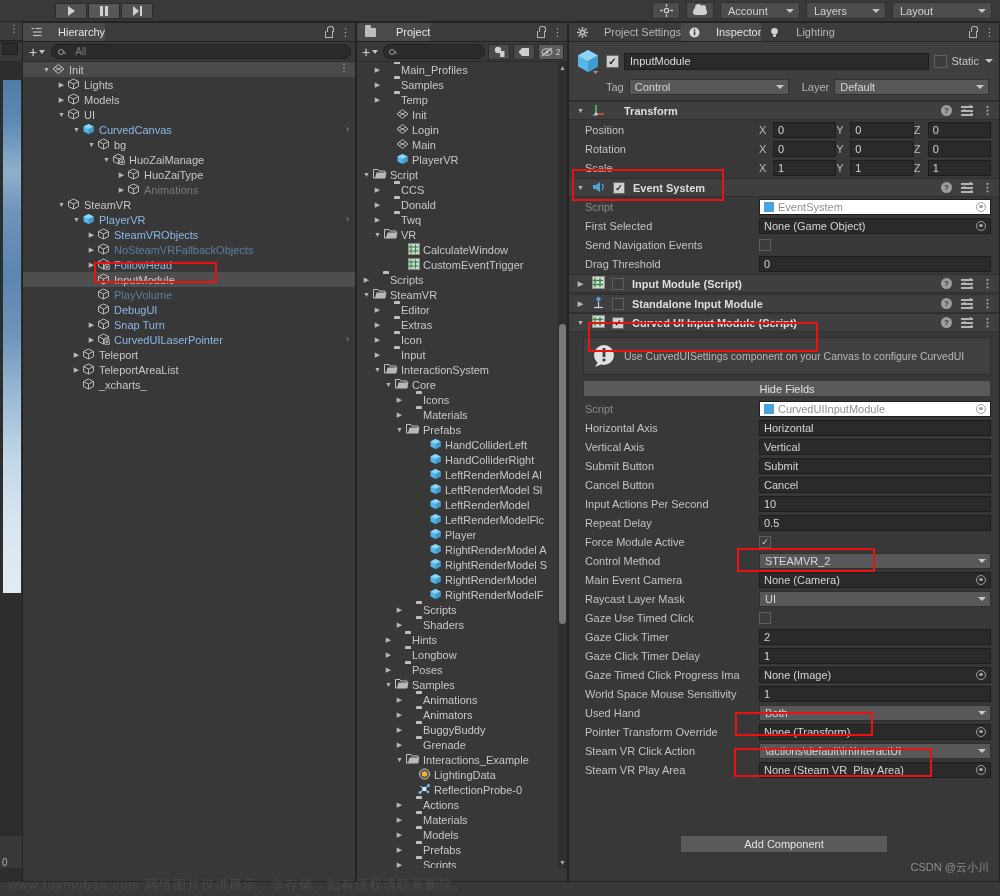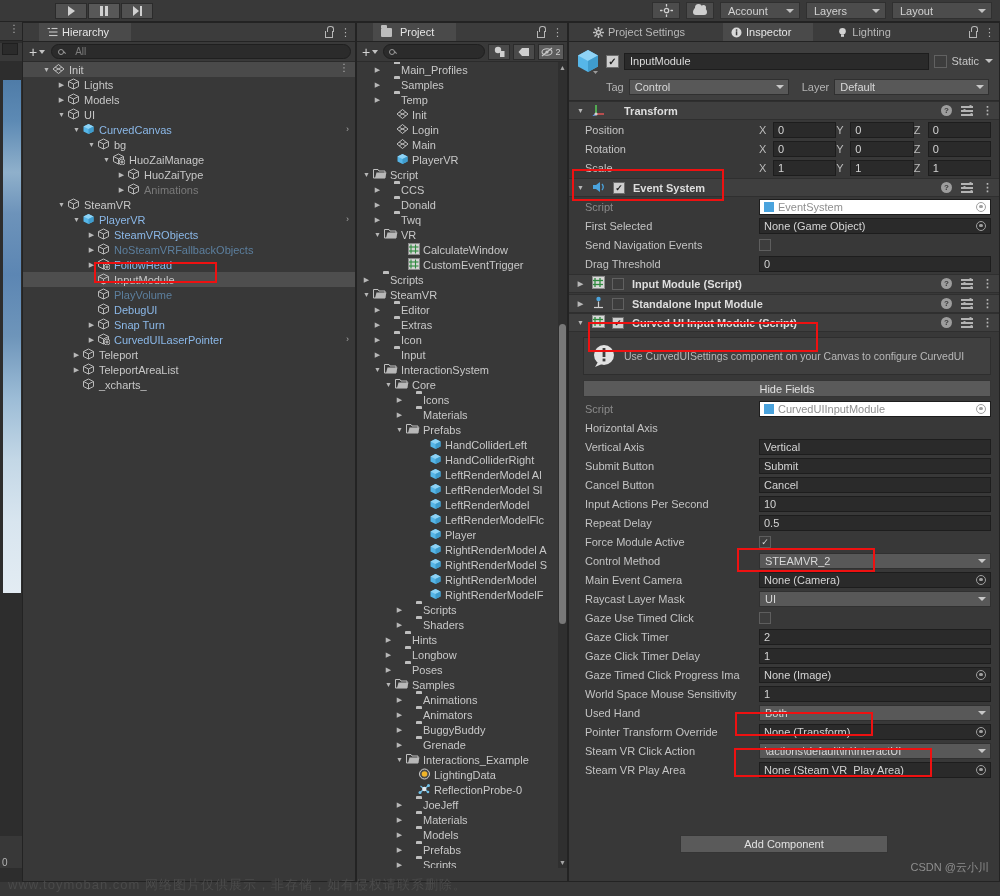--- a/index.html
+++ b/index.html
@@ -65,22 +65,22 @@
   .scene-sliver .k2 { position:absolute; left:8px; bottom:32px; color:#b0b0b0; font-size:10px; line-height:6px;}
   .scene-sliver .zero { position:absolute; left:2px; bottom:14px; color:#b4b4b4; font-size:10px;}
 
   
   .panel { position: absolute; background: #383838; border: 1px solid #232323; }
   .tabrow {
     height: 19px; background: #3c3c3c; display: flex; align-items: stretch;
     border-bottom: 1px solid #232323; position: relative;
   }
   .tab {
-    display:flex; align-items:center; gap:4px; padding: 0 22px 0 8px;
-    background: #3c3c3c; color:#b9b9b9; font-size:11px;margin-left:16px;
+    display:flex; align-items:center; gap:16px; padding: 0 0 0 8px;
+    background: #3c3c3c; color:#b9b9b9; font-size:11px;
   }
   .tab.active { background: #4a4a4a; color:#e6e6e6; }
   .tabrow .right-ic { position:absolute; right:4px; top:0; height:19px; display:flex; align-items:center; gap:7px; }
   .lock-ic {
     width:8px;height:7px;border:1.5px solid #b6b6b6; border-top:none; position:relative; margin-top:3px;
   }
   .lock-ic:before{content:'';position:absolute;left:1px;top:-5px;width:5px;height:5px;border:1.5px solid #b6b6b6;border-bottom:none;border-radius:3px 3px 0 0;}
   .kebab-ic { color:#b6b6b6; font-size:11px; letter-spacing:0; line-height:9px;}
 
   
@@ -887,21 +887,21 @@
               <circle cx="6.3" cy="6" r="2.2" fill="#dfe8ef"></circle>
               <circle cx="2" cy="9.5" r="1.5" fill="#6fc0e8"></circle>
               <circle cx="10.5" cy="2.5" r="1.5" fill="#6fc0e8"></circle>
               <circle cx="10" cy="9" r="1.3" fill="#6fc0e8"></circle>
             </svg></span>
           <span class="lbl">ReflectionProbe-0</span>
         </div>
         <div class="prow">
           <span class="twist closed" style="margin-left: 37px;"></span>
           <span class="ic" style="width: 15px;"><span class="folder"></span></span>
-          <span class="lbl">JoeJeff</span>
+          <span class="lbl">Actions</span>
         </div>
         <div class="prow">
           <span class="twist closed" style="margin-left: 37px;"></span>
           <span class="ic" style="width: 15px;"><span class="folder"></span></span>
           <span class="lbl">Materials</span>
         </div>
         <div class="prow">
           <span class="twist closed" style="margin-left: 37px;"></span>
           <span class="ic" style="width: 15px;"><span class="folder"></span></span>
           <span class="lbl">Models</span>
@@ -1223,20 +1223,23 @@
           <div class="prow-f">
             <span class="pl dim">Script</span>
             <span class="val-field readonly">
               <span style="display: inline-block; width: 10px; height: 10px; margin-right: 4px; background: rgb(74, 163, 221);"></span>
               <span>CurvedUIInputModule</span>
               <span class="obj-dot"></span>
             </span>
           </div>
           <div class="prow-f">
             <span class="pl">Horizontal Axis</span>
+            <span class="val-field">
+              <span>Horizontal</span>
+            </span>
           </div>
           <div class="prow-f">
             <span class="pl">Vertical Axis</span>
             <span class="val-field">
               <span>Vertical</span>
             </span>
           </div>
           <div class="prow-f">
             <span class="pl">Submit Button</span>
             <span class="val-field">

